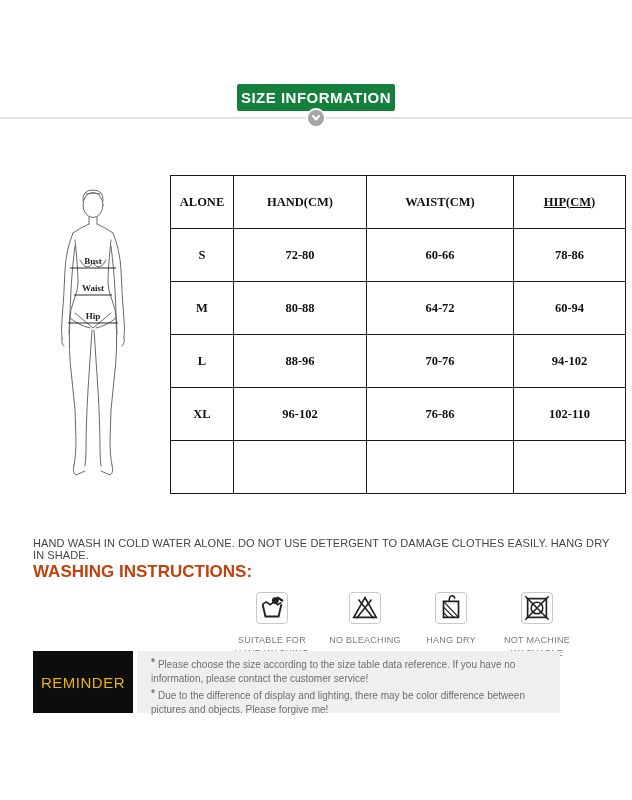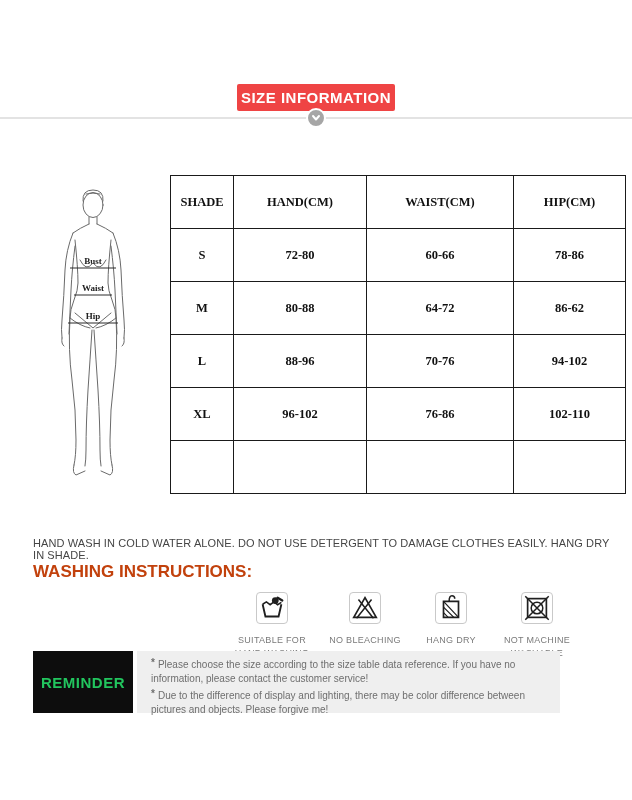--- a/index.html
+++ b/index.html
@@ -1,54 +1,54 @@
 <!DOCTYPE html>
 <html><head>
 <meta charset="utf-8">
 <style>
   html,body{margin:0;padding:0;background:#fff;}
   .page{position:relative;width:632px;height:800px;background:#ffffff;overflow:hidden;
         font-family:"Liberation Sans",sans-serif;}
 
   
-  .badge{position:absolute;left:237px;top:84px;width:158px;height:27px;background:#ef4444;
+  .badge{position:absolute;left:237px;top:84px;width:158px;height:27px;background:#15803d;
          border-radius:2px;color:#ffffff;font-size:15px;font-weight:bold;letter-spacing:.5px;
          line-height:27px;text-align:center;}
   .divider{position:absolute;left:0;top:117px;width:632px;height:2px;background:#e3e3e3;}
   .chev-wrap{position:absolute;left:306px;top:108px;width:20px;height:20px;border-radius:50%;
              background:#a6a6a6;border:2px solid #ffffff;box-sizing:border-box;
              display:flex;align-items:center;justify-content:center;}
 
   
   .figure{position:absolute;left:28px;top:188px;width:140px;height:295px;}
 
   
   .size-table{position:absolute;left:170px;top:175px;width:451px;border-collapse:collapse;
               table-layout:fixed;font-family:"Liberation Serif","DejaVu Serif",serif;}
   .size-table td,.size-table th{border:1px solid #1a1a1a;text-align:center;vertical-align:middle;
               font-size:12.5px;font-weight:bold;color:#111;height:52px;padding:0;}
-  .col-size{width:62px;} .col-bust{width:132px;} .col-waist{width:146px;} .col-hip{width:111px;}
+  .col-size{width:62px;} .col-bust{width:132px;} .col-waist{width:146px;} .col-hip{width:111px;text-decoration:underline;}
 
   
   .clean-title{position:absolute;left:33px;top:511px;font-size:17px;font-weight:bold;
                color:#c23b3b;letter-spacing:.2px;}
   .clean-text{position:absolute;left:33px;top:537px;width:578px;font-size:11px;color:#454545;
               letter-spacing:.1px;}
 
   
   .wash-title{position:absolute;left:33px;top:562px;font-size:17px;font-weight:bold;color:#c2410c;}
   .wash-item{position:absolute;top:592px;width:86px;text-align:center;}
   .wash-item .box{display:inline-block;width:30px;height:30px;border:1px solid #c9c9c9;
                   border-radius:4px;background:#fff;}
   .wash-item .lbl{margin-top:7px;font-size:9px;color:#7a7a7a;line-height:1.4;letter-spacing:.3px;}
   .wi-0{left:229px;} .wi-1{left:322px;} .wi-2{left:408px;} .wi-3{left:494px;}
 
   
   .rem-black{position:absolute;left:33px;top:651px;width:100px;height:62px;background:#0d0d0d;
-             color:#22c55e;font-size:15px;font-weight:bold;letter-spacing:.5px;
+             color:#eab308;font-size:15px;font-weight:normal;letter-spacing:.5px;
              display:flex;align-items:center;justify-content:center;}
   .rem-panel{position:absolute;left:137px;top:651px;width:423px;height:62px;background:#efefef;
              box-sizing:border-box;padding:7px 28px 6px 14px;}
   .rem-note{font-size:10px;color:#6e6e6e;line-height:1.35;margin:0 0 4px 0;}
   .rem-note .ast{display:inline-block;transform:translateY(-2px);margin-right:3px;font-weight:bold;}
 </style>
 </head>
 <body>
 
 <div class="page">
@@ -112,36 +112,36 @@
         <text x="65" y="76">Bust</text>
         <text x="65" y="103">Waist</text>
         <text x="65" y="131">Hip</text>
       </g>
     </svg>
   </div>
 
   <table class="size-table">
     <tbody>
         <tr>
-      <th class="col-size">SHADE</th>
+      <th class="col-size">ALONE</th>
       <th class="col-bust">HAND(CM)</th>
       <th class="col-waist">WAIST(CM)</th>
       <th class="col-hip">HIP(CM)</th>
     </tr>
     <tr>
       <td>S</td>
       <td>72-80</td>
       <td>60-66</td>
       <td>78-86</td>
     </tr>
     <tr>
       <td>M</td>
       <td>80-88</td>
       <td>64-72</td>
-      <td>86-62</td>
+      <td>60-94</td>
     </tr>
     <tr>
       <td>L</td>
       <td>88-96</td>
       <td>70-76</td>
       <td>94-102</td>
     </tr>
     <tr>
       <td>XL</td>
       <td>96-102</td>

